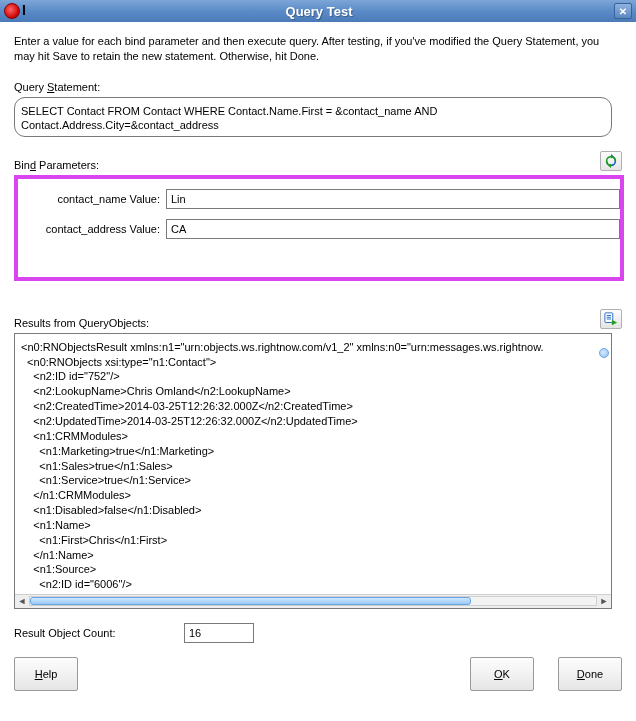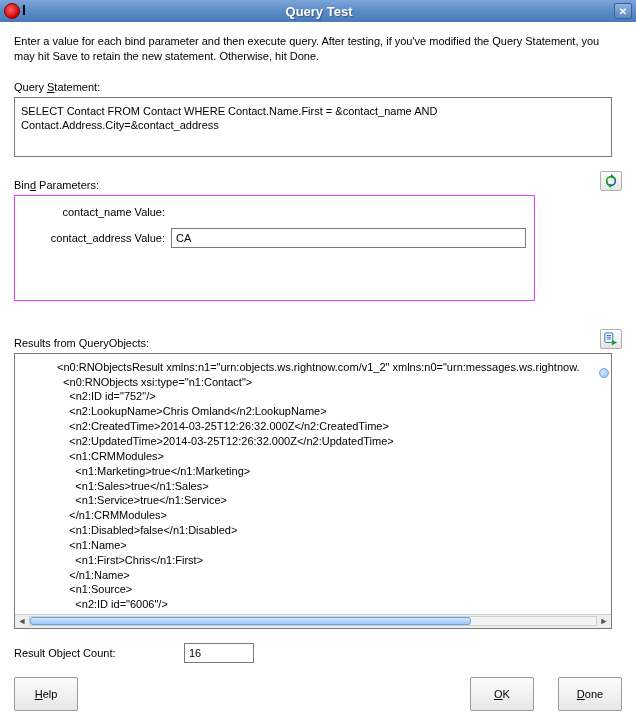--- a/index.html
+++ b/index.html
@@ -75,40 +75,40 @@
   .textarea-box {
     width: 598px;
     border: 1px solid #7a7a7a;
     background: #fff;
     padding: 6px;
     font-family: Tahoma, Arial, sans-serif;
     font-size: 11px;
     resize: none;
     overflow: hidden;
   }
-  .query-box { height: 60px; line-height: 1.3; }
+  .query-box { height: 40px; line-height: 1.3; border-radius: 11px; }
   .section-spacer { height: 14px; }
   .icon-btn {
     width: 22px;
     height: 20px;
     border: 1px solid #b0b0b0;
     background: linear-gradient(to bottom, #fdfdfd 0%, #e5e5e5 100%);
     border-radius: 2px;
     display: flex;
     align-items: center;
     justify-content: center;
     cursor: pointer;
   }
   .refresh-icon svg { width: 14px; height: 14px; }
   .execute-icon svg { width: 14px; height: 14px; }
   .bind-container {
-    width: 521px;
+    width: 610px;
     height: 106px;
-    border: 1px solid #d946ef;
-    padding: 10px 8px;
+    border: 4px solid #d946ef;
+    padding: 10px 0;
   }
   .bind-row {
     display: flex;
     align-items: center;
     margin-bottom: 10px;
   }
   .bind-label {
     width: 148px;
     text-align: right;
     padding-right: 6px;
@@ -121,21 +121,20 @@
     font-family: Tahoma, Arial, sans-serif;
     font-size: 11px;
   }
   .results-container {
     width: 598px;
     height: 276px;
     border: 1px solid #7a7a7a;
     position: relative;
     overflow: hidden;
     white-space: nowrap;
-    padding-left: 36px;
   }
   .results-text {
     padding: 6px 6px 0 6px;
     font-family: Tahoma, Arial, sans-serif;
     font-size: 11px;
     line-height: 1.35;
   }
   .results-text .xml-line { white-space: pre; }
   .hscroll {
     position: absolute;
@@ -242,20 +241,21 @@
         <path d="M8 0 L8 5 L11 2.5 Z" fill="#1560bd"></path>
         <path d="M8 13 A5 5 0 1 1 13 8" fill="none" stroke="#1ba01b" stroke-width="1.8"></path>
         <path d="M8 16 L8 11 L5 13.5 Z" fill="#1ba01b"></path>
       </svg>
     </div>
   </div>
 
   <div class="bind-container">
     <div class="bind-row">
       <div class="bind-label">contact_name Value:</div>
+      <input class="bind-input" value="Lin" style="">
     </div>
     <div class="bind-row">
       <div class="bind-label">contact_address Value:</div>
       <input class="bind-input" value="CA" style="">
     </div>
   </div>
 
   <div class="section-spacer"></div>
   <div class="section-spacer"></div>
 

